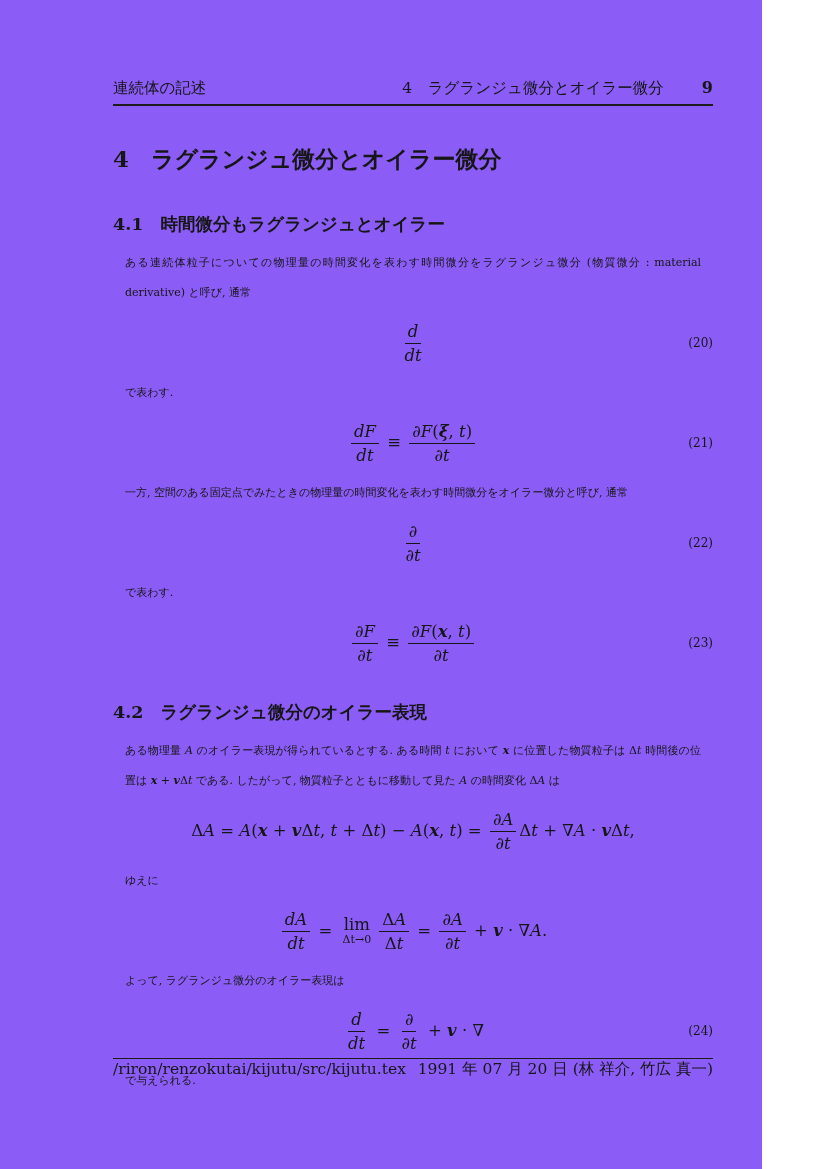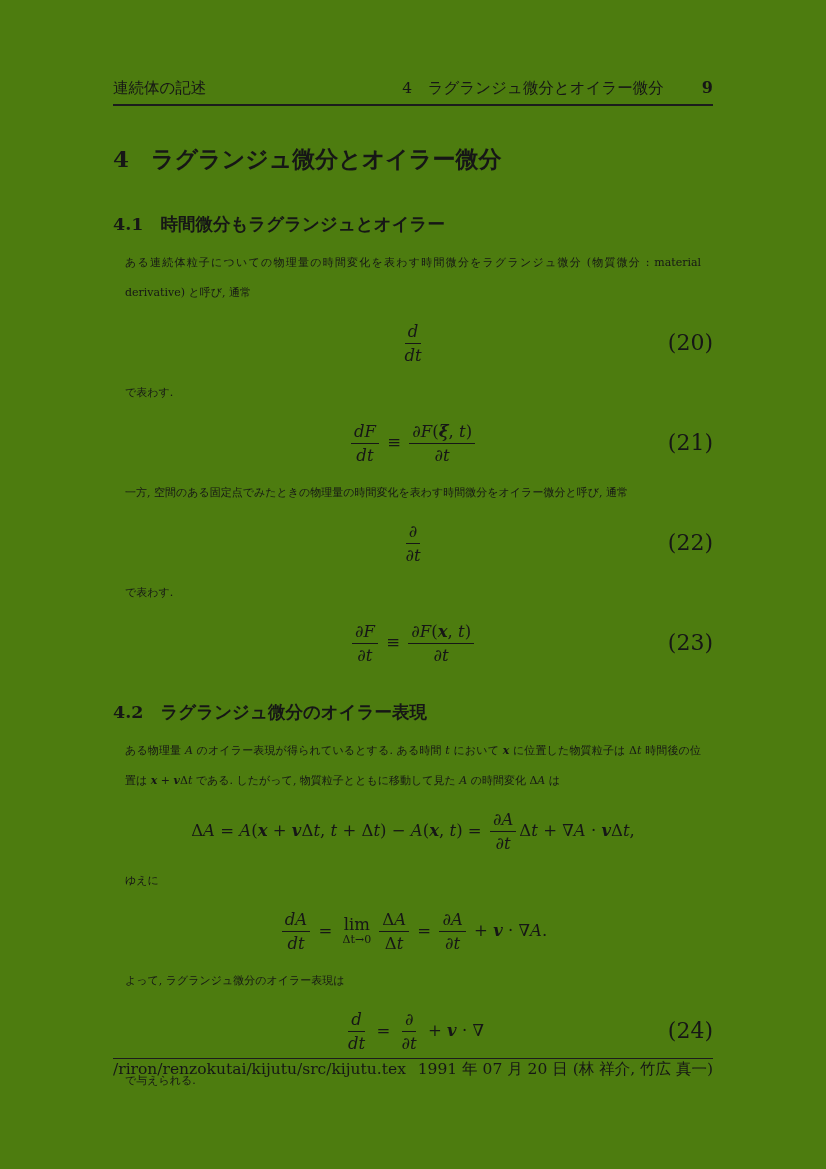--- a/index.html
+++ b/index.html
@@ -2,23 +2,23 @@
 <html lang="ja"><head>
 <meta charset="utf-8">
 <style>
   html, body {
     margin: 0;
     padding: 0;
     background: #ffffff;
   }
   .page {
     position: relative;
-    width: 826px;
+    width: 762px;
     height: 1169px;
-    background: #4d7c0f;
+    background: #8b5cf6;
     color: #161616;
     font-family: "DejaVu Serif", "Liberation Serif", serif;
     overflow: hidden;
   }
   .content {
     position: absolute;
     left: 113px;
     top: 78px;
     width: 600px;
   }
@@ -93,21 +93,21 @@
     font-size: 16.5px;
     line-height: 22px;
     min-height: 46px;
   }
   .eq { display: inline-block; white-space: nowrap; }
   .eqtag {
     position: absolute;
     right: 0;
     top: 50%;
     transform: translateY(-50%);
-    font-size: 22px;
+    font-size: 12px;
     margin-left: 8px;
   }
   .frac {
     display: inline-flex;
     flex-direction: column;
     align-items: center;
     vertical-align: middle;
     margin: 0 3px;
     line-height: 19px;
   }

